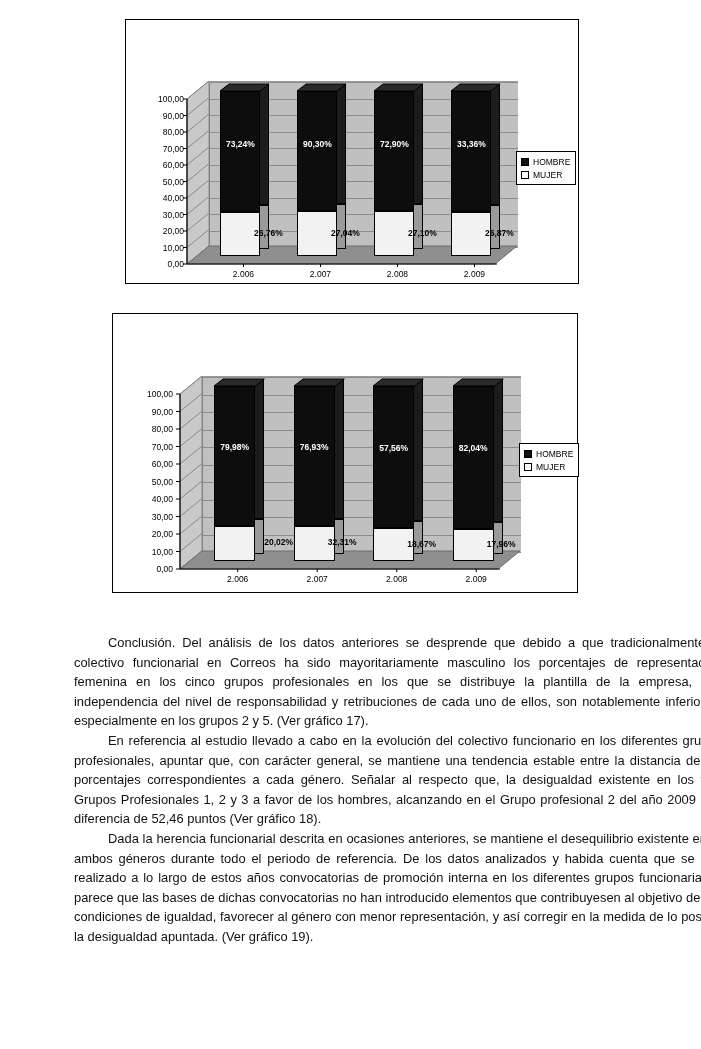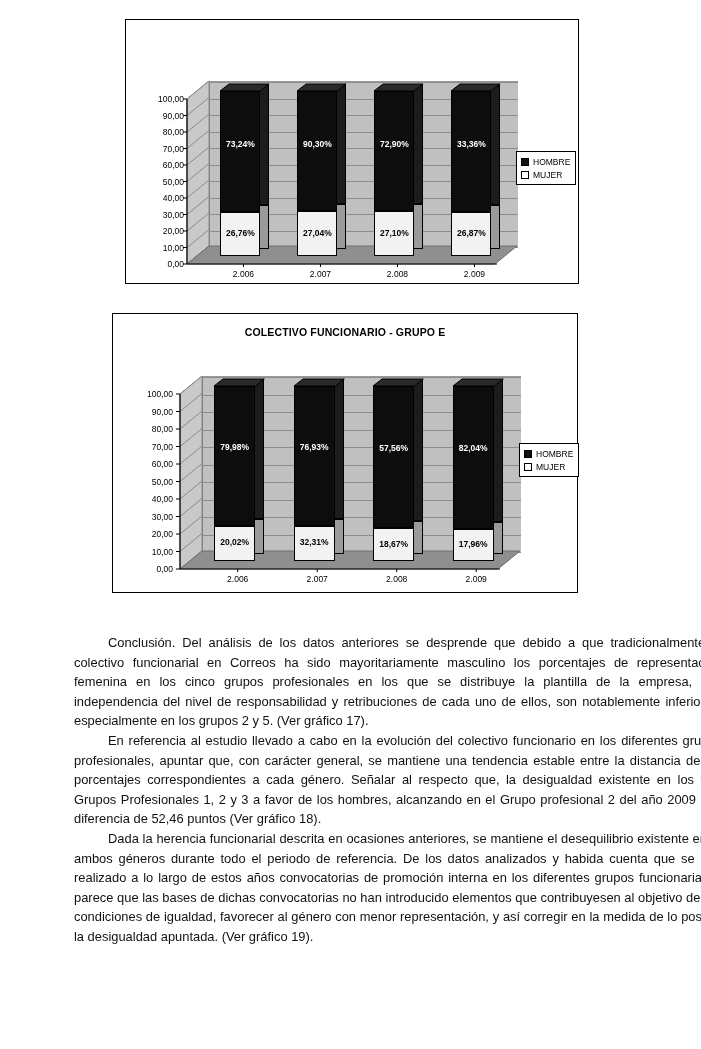--- a/index.html
+++ b/index.html
@@ -96,21 +96,21 @@
   .bar-label {
     position: absolute;
     width: 100%;
     left: 0;
     text-align: center;
     font-size: 8.5px;
     font-weight: bold;
     white-space: nowrap;
   }
   .label-hombre { color: #ffffff; }
-  .label-mujer  { color: #000000; }
+  .label-mujer  { color: #000000; padding-left: 28px; }
 
   
   .ytick {
     position: absolute;
     right: 0;
     text-align: right;
     font-size: 8.5px;
     white-space: nowrap;
     transform: translateY(-50%);
   }
@@ -310,21 +310,20 @@
       <span>HOMBRE</span>
     </div>
     <div class="legend-row">
       <span class="swatch white"></span>
       <span>MUJER</span>
     </div>
   </div>
 </div>
 
 <div class="chart-frame" id="chart-2">
-  <div class="chart-title">COLECTIVO FUNCIONARIO - GRUPO E</div>
   <div class="ytick-holder">
       <div class="ytick" style="top: 205px;">0,00</div>
       <div class="ytick" style="top: 187.5px;">10,00</div>
       <div class="ytick" style="top: 170px;">20,00</div>
       <div class="ytick" style="top: 152.5px;">30,00</div>
       <div class="ytick" style="top: 135px;">40,00</div>
       <div class="ytick" style="top: 117.5px;">50,00</div>
       <div class="ytick" style="top: 100px;">60,00</div>
       <div class="ytick" style="top: 82.5px;">70,00</div>
       <div class="ytick" style="top: 65px;">80,00</div>
@@ -377,21 +376,21 @@
         <line x1="57.71" y1="205" x2="57.71" y2="208" stroke="#000" stroke-width="1"></line>
         <line x1="137.20999999999998" y1="205" x2="137.20999999999998" y2="208" stroke="#000" stroke-width="1"></line>
         <line x1="216.70999999999998" y1="205" x2="216.70999999999998" y2="208" stroke="#000" stroke-width="1"></line>
         <line x1="296.21" y1="205" x2="296.21" y2="208" stroke="#000" stroke-width="1"></line>
       </svg>
       <div class="bar" style="left: 34.04px; width: 41.34px; top: 0px; height: 205px;">
         <div class="seg mujer" style="top: 161.865px; height: 35.035px;">
           <div class="seg-front"></div>
           <div class="seg-side" style="left: 41.34px; top: -7px; bottom: 7px;"></div>
         </div>
-        <div class="bar-label label-mujer" style="top: 173.382px;">20,02%</div>
+        <div class="bar-label label-mujer" style="top: 173.382px; margin-left: 16px;">20,02%</div>
         <div class="seg hombre" style="top: 21.9px; height: 139.965px;">
           <div class="seg-front"></div>
           <div class="seg-side" style="left: 41.34px; top: -7px; bottom: 7px;"></div>
         </div>
         <svg width="53.34" height="10" style="position: absolute; left: 0px; top: 13.9px;">
           <polygon points="0,8 9,1 50.34,1 41.34,8" fill="#2a2a2a" stroke="#000" stroke-width="1"></polygon>
         </svg>
         <div class="bar-label label-hombre" style="top: 77.886px;">79,98%</div>
       </div>
       <div class="xtick" style="left: 57.71px; top: 210px;">2.006</div>

